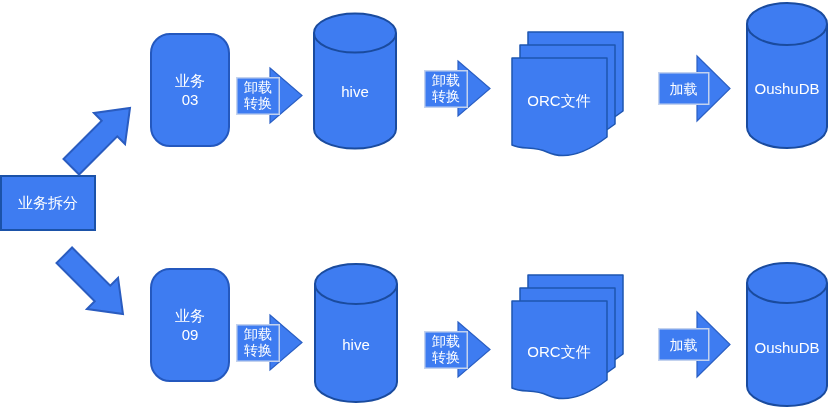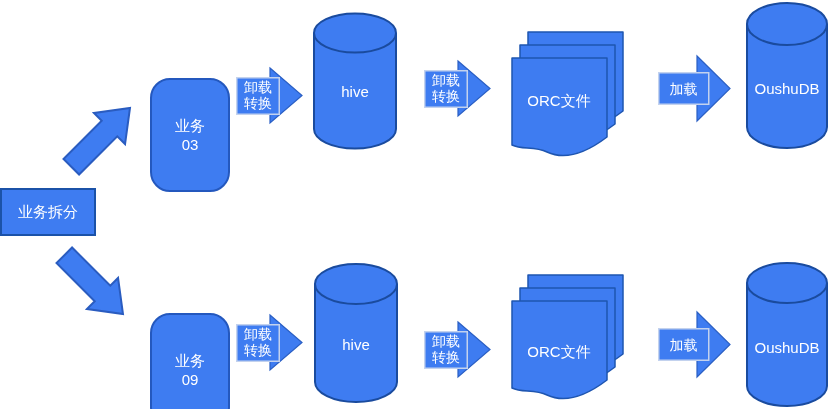--- a/index.html
+++ b/index.html
@@ -10,35 +10,35 @@
   .abs { position:absolute; }
   .rect-box {
     background:#3E7CF1; border:2px solid #1B52A8; box-sizing:border-box;
     display:flex; align-items:center; justify-content:center;
     color:#fff; font-size:15px;
   }
   .round-box {
     background:#3E7CF1; border:2px solid #2458BE; box-sizing:border-box;
     border-radius:20px;
     display:flex; flex-direction:column; align-items:center; justify-content:center;
-    color:#fff; font-size:15px; line-height:19px; text-align:center;margin-top:45px;
+    color:#fff; font-size:15px; line-height:19px; text-align:center;
   }
   svg { display:block; overflow:visible; }
   svg text {
     fill:#ffffff; font-family:"Liberation Sans","DejaVu Sans",sans-serif;
   }
   .cyl-label { font-size:15px; }
   .arrow-label { font-size:14px; }
 </style>
 </head>
 <body>
 
 <div class="canvas">
 
-  <div class="abs rect-box" style="left:0px; top:188px; width:96px; height:48px;">
+  <div class="abs rect-box" style="left:0px; top:175px; width:96px; height:56px;">
     <span>业务拆分</span>
   </div>
 
   <svg class="abs" style="left:58px; top:113px; transform:rotate(-45deg);" width="86" height="48" viewBox="0 0 86 48">
     <polygon points="1,13 55,13 55,2 84,24 55,46 55,35 1,35" fill="#3E7CF1" stroke="#2A5CC0" stroke-width="2" stroke-linejoin="miter"></polygon>
   </svg>
 
   <svg class="abs" style="left:51px; top:261px; transform:rotate(45deg);" width="86" height="48" viewBox="0 0 86 48">
     <polygon points="1,13 55,13 55,2 84,24 55,46 55,35 1,35" fill="#3E7CF1" stroke="#2A5CC0" stroke-width="2" stroke-linejoin="miter"></polygon>
   </svg>

